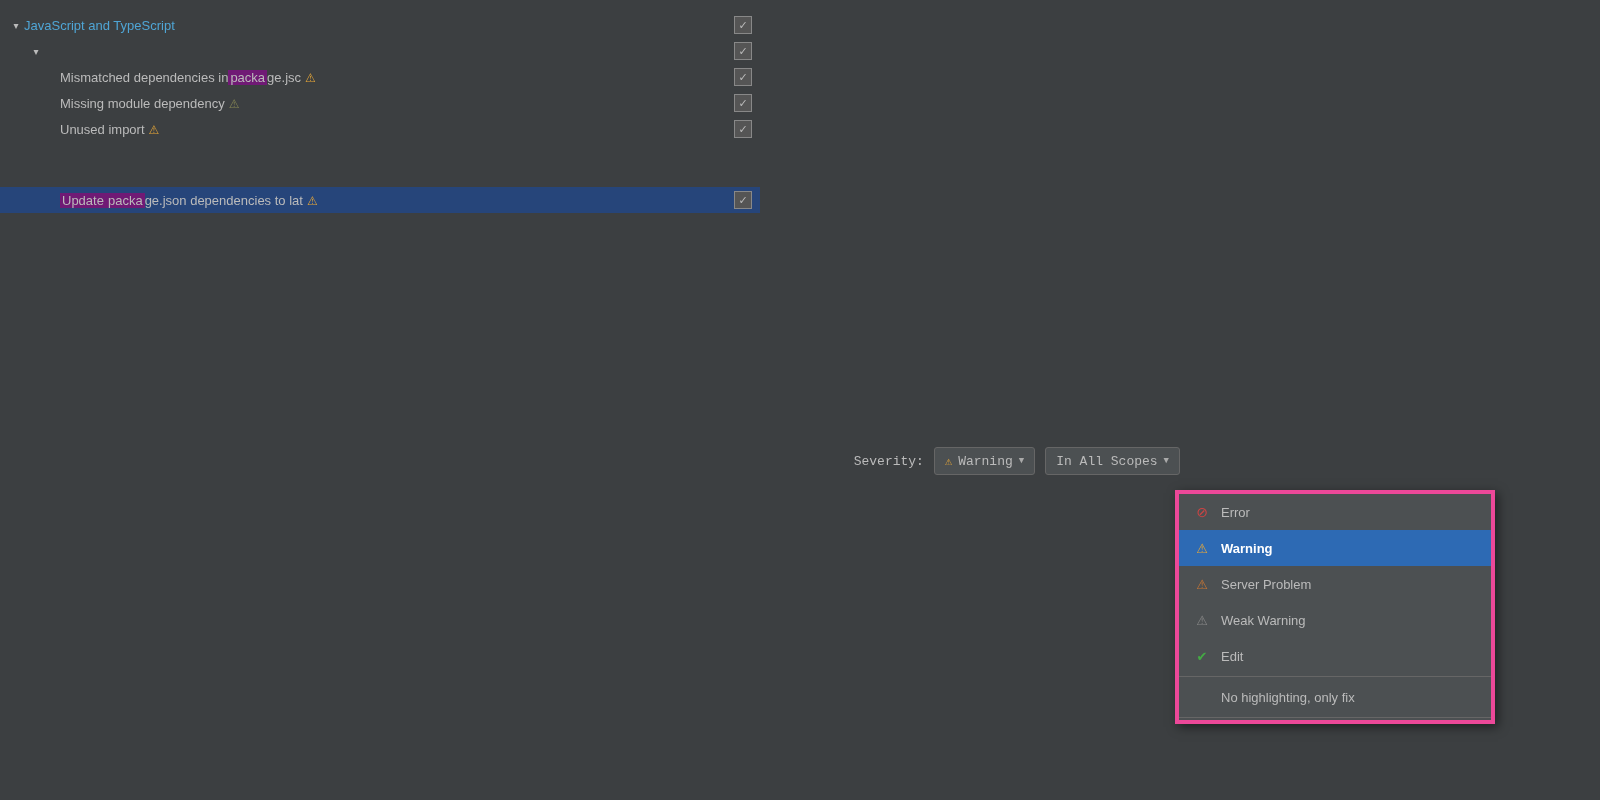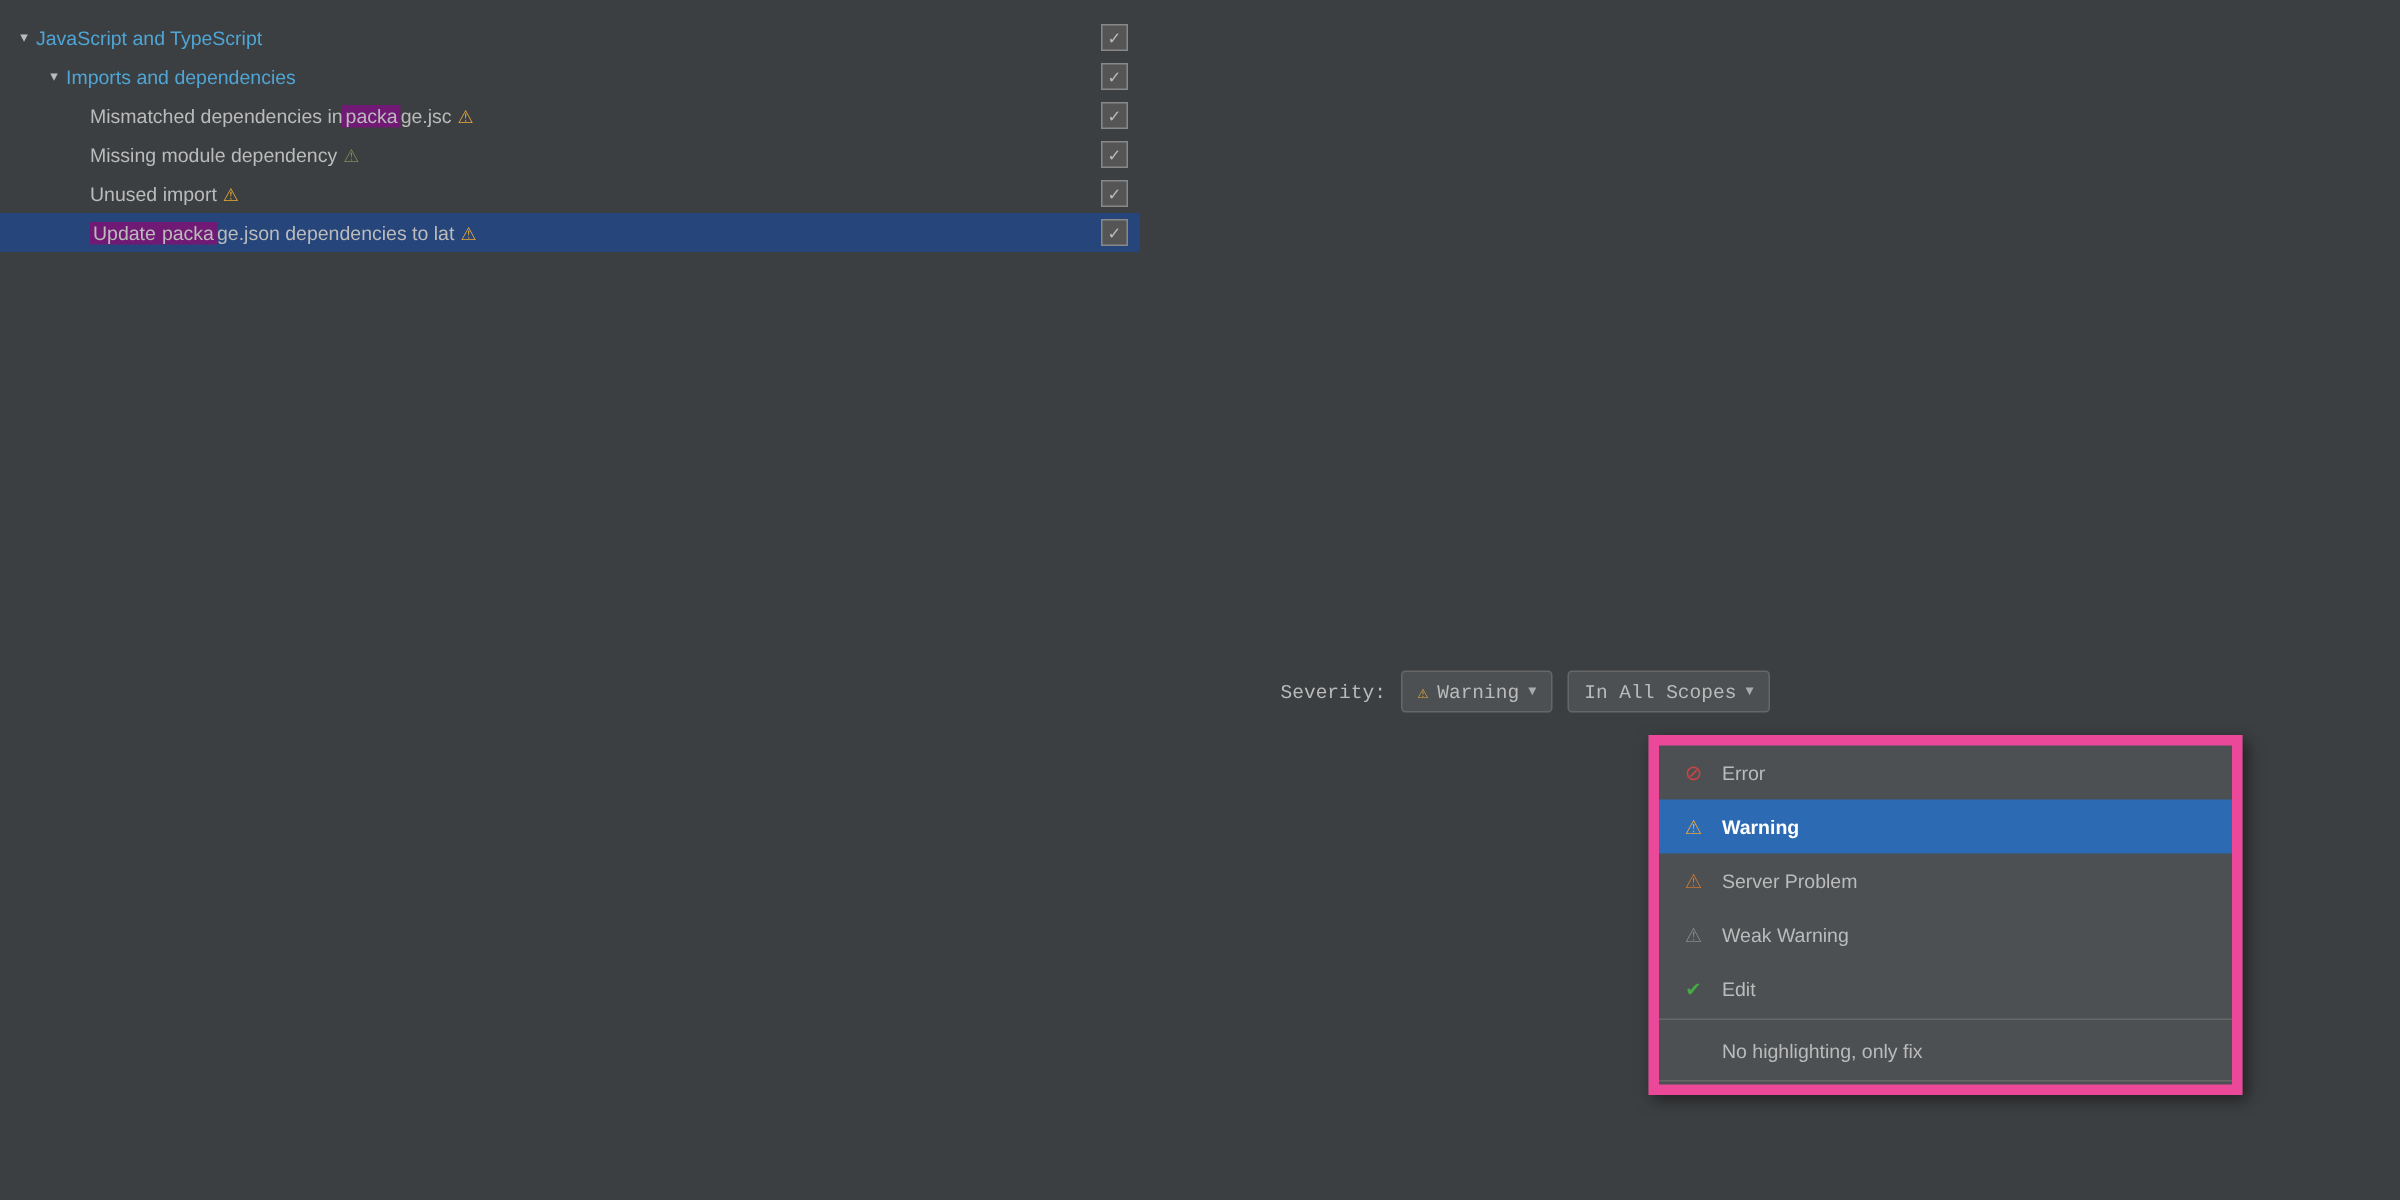--- a/index.html
+++ b/index.html
@@ -24,20 +24,21 @@
     .tree-item {
       display: flex;
       align-items: center;
       padding: 3px 8px;
       cursor: pointer;
       user-select: none;
       height: 26px;
     }
     .tree-item.selected {
       background: #26457a;
+      margin-top: 45px;
     }
 
     .tree-item .arrow {
       width: 16px;
       height: 16px;
       display: flex;
       align-items: center;
       justify-content: center;
       color: #bbbbbb;
       font-size: 10px;
@@ -125,23 +126,23 @@
     .dropdown-btn .chevron {
       font-size: 9px;
       color: #aaa;
     }
 
     
     .dropdown-menu {
       position: absolute;
       top: 490px;
       right: 105px;
-      width: 396px;
+      width: 320px;
       background: #4c5052;
-      border: 7px solid #ec4899;
+      border: 4px solid #ec4899;
       box-shadow: 3px 3px 10px rgba(0,0,0,0.5);
       z-index: 100;
     }
 
     .menu-item {
       display: flex;
       align-items: center;
       padding: 6px 14px;
       cursor: pointer;
       height: 36px;
@@ -216,21 +217,20 @@
     <span class="arrow">▾</span>
     <span class="indent" style="width:0px"></span>
     <span class="label blue">JavaScript and TypeScript</span>
     <div style="flex:1"></div>
     <div class="checkbox">✓</div>
   </div>
 
   <div class="tree-item">
     <span class="indent" style="width:20px"></span>
     <span class="arrow">▾</span>
-    <span class="label blue">Imports and dependencies</span>
     <div style="flex:1"></div>
     <div class="checkbox">✓</div>
   </div>
 
   <div class="tree-item">
     <span class="indent" style="width:52px"></span>
     <div class="item-label-row">
       <span>Mismatched dependencies in </span>
         <span class="highlight-bg">packa</span>
         <span>ge.jsc</span>

